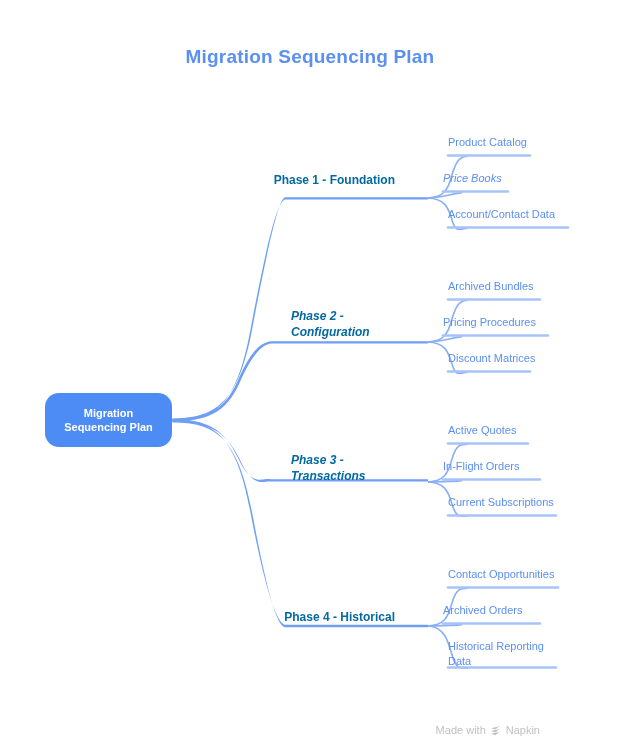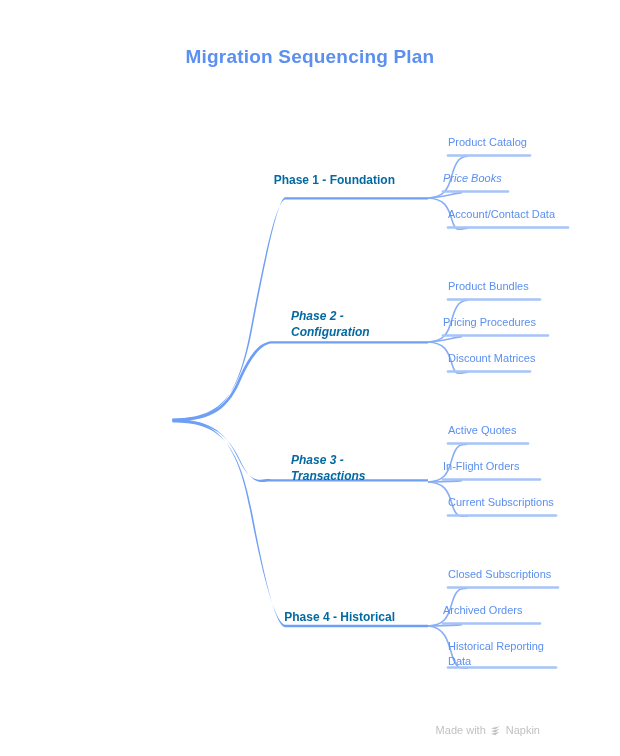--- a/index.html
+++ b/index.html
@@ -171,36 +171,40 @@
       <path d="M428,626 C444,625.6 452,625.5 462,624.6"></path>
       <path d="M428,626 C444,627 448,640 452,655 C456,669 460,668.2 468,668.2"></path>
     </g>
     <g stroke="#a8c4f7" stroke-width="2.6" stroke-linecap="round">
       <line x1="448" y1="587.5" x2="558" y2="587.5"></line>
       <line x1="443" y1="623.5" x2="540" y2="623.5"></line>
       <line x1="448" y1="667.5" x2="556" y2="667.5"></line>
     </g>
   </svg>
 
+  <div id="root-node">
+    <span class="root-label">Migration
+Sequencing Plan</span>
+  </div>
 
   <div class="phase-label align-right" style="left:245px; top:172px; width:150px;">Phase 1 - Foundation</div>
   <div class="leaf" style="left:448px; top:135px;">
     <span class="leaf-label">Product Catalog</span>
   </div>
   <div class="leaf" style="left:443px; top:171px;font-style:italic;">
     <span class="leaf-label">Price Books</span>
   </div>
   <div class="leaf" style="left:448px; top:207px;">
     <span class="leaf-label">Account/Contact Data</span>
   </div>
 
   <div class="phase-label align-left" style="left:291px; top:308px; width:120px;">Phase 2 -
 Configuration</div>
   <div class="leaf" style="left:448px; top:279px;">
-    <span class="leaf-label">Product Bundles</span>
+    <span class="leaf-label">Archived Bundles</span>
   </div>
   <div class="leaf" style="left:443px; top:315px;">
     <span class="leaf-label">Pricing Procedures</span>
   </div>
   <div class="leaf" style="left:448px; top:351px;">
     <span class="leaf-label">Discount Matrices</span>
   </div>
 
   <div class="phase-label align-left" style="left:291px; top:452px; width:120px;">Phase 3 -
 Transactions</div>
@@ -209,21 +213,21 @@
   </div>
   <div class="leaf" style="left:443px; top:459px;">
     <span class="leaf-label">In-Flight Orders</span>
   </div>
   <div class="leaf" style="left:448px; top:495px;">
     <span class="leaf-label">Current Subscriptions</span>
   </div>
 
   <div class="phase-label align-right" style="left:245px; top:609px; width:150px;">Phase 4 - Historical</div>
   <div class="leaf" style="left:448px; top:567px;">
-    <span class="leaf-label">Closed Subscriptions</span>
+    <span class="leaf-label">Contact Opportunities</span>
   </div>
   <div class="leaf" style="left:443px; top:603px;">
     <span class="leaf-label">Archived Orders</span>
   </div>
   <div class="leaf" style="left:448px; top:639px;">
     <span class="leaf-label">Historical Reporting
 Data</span>
   </div>
 
   <div id="footer">

